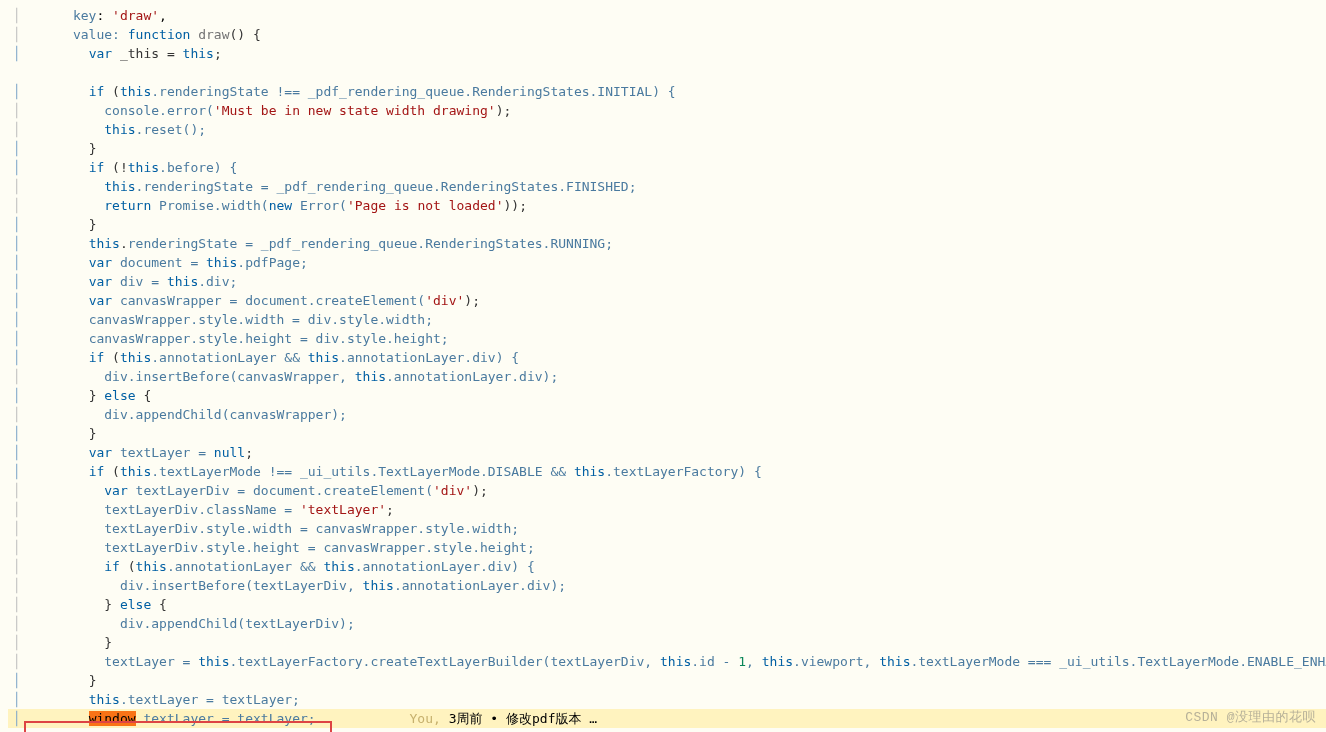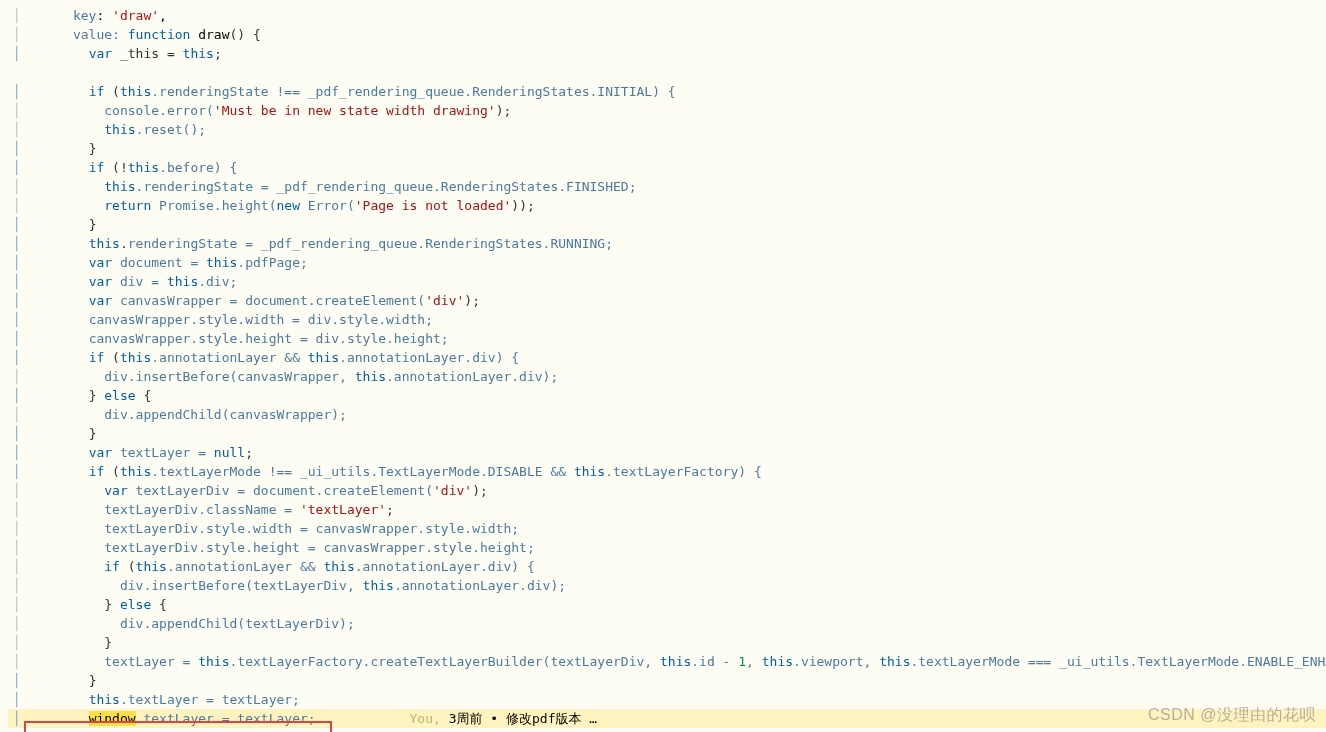--- a/index.html
+++ b/index.html
@@ -1,49 +1,49 @@
 <!DOCTYPE html>
 <html><head>
 <meta charset="utf-8">
 <style>
   *{box-sizing:border-box;margin:0;padding:0}
   body{font-family:Consolas,"Courier New",monospace;font-size:13px;background:#fefdf4;width:1326px;height:732px;overflow:hidden;position:relative}
   pre{white-space:pre;line-height:19px;padding:6px 0 0 8px}
   .kw{color:#005fa3}
   .id{color:#4a7a9f}
   .pr{color:#333}
-  .fn{color:#000000}
+  .fn{color:#737373}
   .str{color:#a31515}
   .num{color:#098658}
   .punc{color:#333}
   .ud{}
   .gutter{color:#bbb;display:inline-block;width:18px;text-align:center}
   .g-blue{color:#7fa7c9}
   .g-grey{color:#c0c0c0}
   .hl-line{background:#fff3bf;display:block;width:100%}
-  .sel{background:#fde047}
+  .sel{background:#f97316}
   .annot{color:#000000}
   .annot-a{color:#c6b06d}
   .redbox{position:absolute;left:24px;top:726px;width:308px;height:30px;border:2px solid #d44;top:721px}
-  .watermark{position:absolute;right:10px;bottom:6px;color:rgba(120,120,120,.55);font-family:Liberation Sans, sans-serif;font-size:16px;letter-spacing:.5px}
+  .watermark{position:absolute;right:10px;bottom:6px;color:rgba(120,120,120,.55);font-family:Liberation Mono, monospace;font-size:13px;letter-spacing:.5px}
 </style>
 </head>
 <body>
 
 <pre><span><span class="gutter g-grey">│</span>      <span class="id">key</span>: <span class="str">'draw'</span>,</span>
 <span><span class="gutter g-grey">│</span>      <span class="id">value: </span><span class="kw">function</span><span class="fn"> draw</span><span class="punc">() {</span></span>
 <span><span class="gutter g-blue">│</span>        <span class="kw">var</span><span class="pr"> _this = </span><span class="kw">this</span><span class="punc">;</span></span>
 <span><span class="gutter"> </span></span>
 <span><span class="gutter g-blue">│</span>        <span class="kw">if</span><span class="punc"> (</span><span class="kw">this</span><span class="id">.renderingState !== _pdf_rendering_queue.RenderingStates.INITIAL) {</span></span>
 <span><span class="gutter g-grey">│</span>          <span class="id">console.error(</span><span class="str">'Must be in new state width drawing'</span><span class="punc">);</span></span>
 <span><span class="gutter g-grey">│</span>          <span class="kw">this</span><span class="id">.reset();</span></span>
 <span><span class="gutter g-blue">│</span>        <span class="punc">}</span></span>
 <span><span class="gutter g-blue">│</span>        <span class="kw">if</span><span class="punc"> (!</span><span class="kw">this</span><span class="id">.before) {</span></span>
 <span><span class="gutter g-grey">│</span>          <span class="kw">this</span><span class="id">.renderingState = _pdf_rendering_queue.RenderingStates.FINISHED;</span></span>
-<span><span class="gutter g-grey">│</span>          <span class="kw">return</span><span class="id"> Promise.height(</span><span class="kw">new</span><span class="id"> Error(</span><span class="str">'Page is not loaded'</span><span class="punc">));</span></span>
+<span><span class="gutter g-grey">│</span>          <span class="kw">return</span><span class="id"> Promise.width(</span><span class="kw">new</span><span class="id"> Error(</span><span class="str">'Page is not loaded'</span><span class="punc">));</span></span>
 <span><span class="gutter g-blue">│</span>        <span class="punc">}</span></span>
 <span><span class="gutter g-blue">│</span>        <span class="kw">this</span><span class="punc">.</span><span class="id ud">renderingState</span><span class="id"> = _pdf_rendering_queue.RenderingStates.RUNNING;</span></span>
 <span><span class="gutter g-blue">│</span>        <span class="kw">var</span><span class="id"> document = </span><span class="kw">this</span><span class="id">.pdfPage;</span></span>
 <span><span class="gutter g-blue">│</span>        <span class="kw">var</span><span class="id"> div = </span><span class="kw">this</span><span class="id">.div;</span></span>
 <span><span class="gutter g-blue">│</span>        <span class="kw">var</span><span class="id"> canvasWrapper = document.createElement(</span><span class="str">'div'</span><span class="punc">);</span></span>
 <span><span class="gutter g-blue">│</span>        <span class="id">canvasWrapper.style.width = div.style.width;</span></span>
 <span><span class="gutter g-blue">│</span>        <span class="id">canvasWrapper.style.height = div.style.height;</span></span>
 <span><span class="gutter g-blue">│</span>        <span class="kw">if</span><span class="punc"> (</span><span class="kw">this</span><span class="id">.annotationLayer &amp;&amp; </span><span class="kw">this</span><span class="id">.annotationLayer.div) {</span></span>
 <span><span class="gutter g-grey">│</span>          <span class="id">div.insertBefore(canvasWrapper, </span><span class="kw">this</span><span class="id">.annotationLayer.div);</span></span>
 <span><span class="gutter g-blue">│</span>        <span class="punc">} </span><span class="kw">else</span><span class="punc"> {</span></span>

